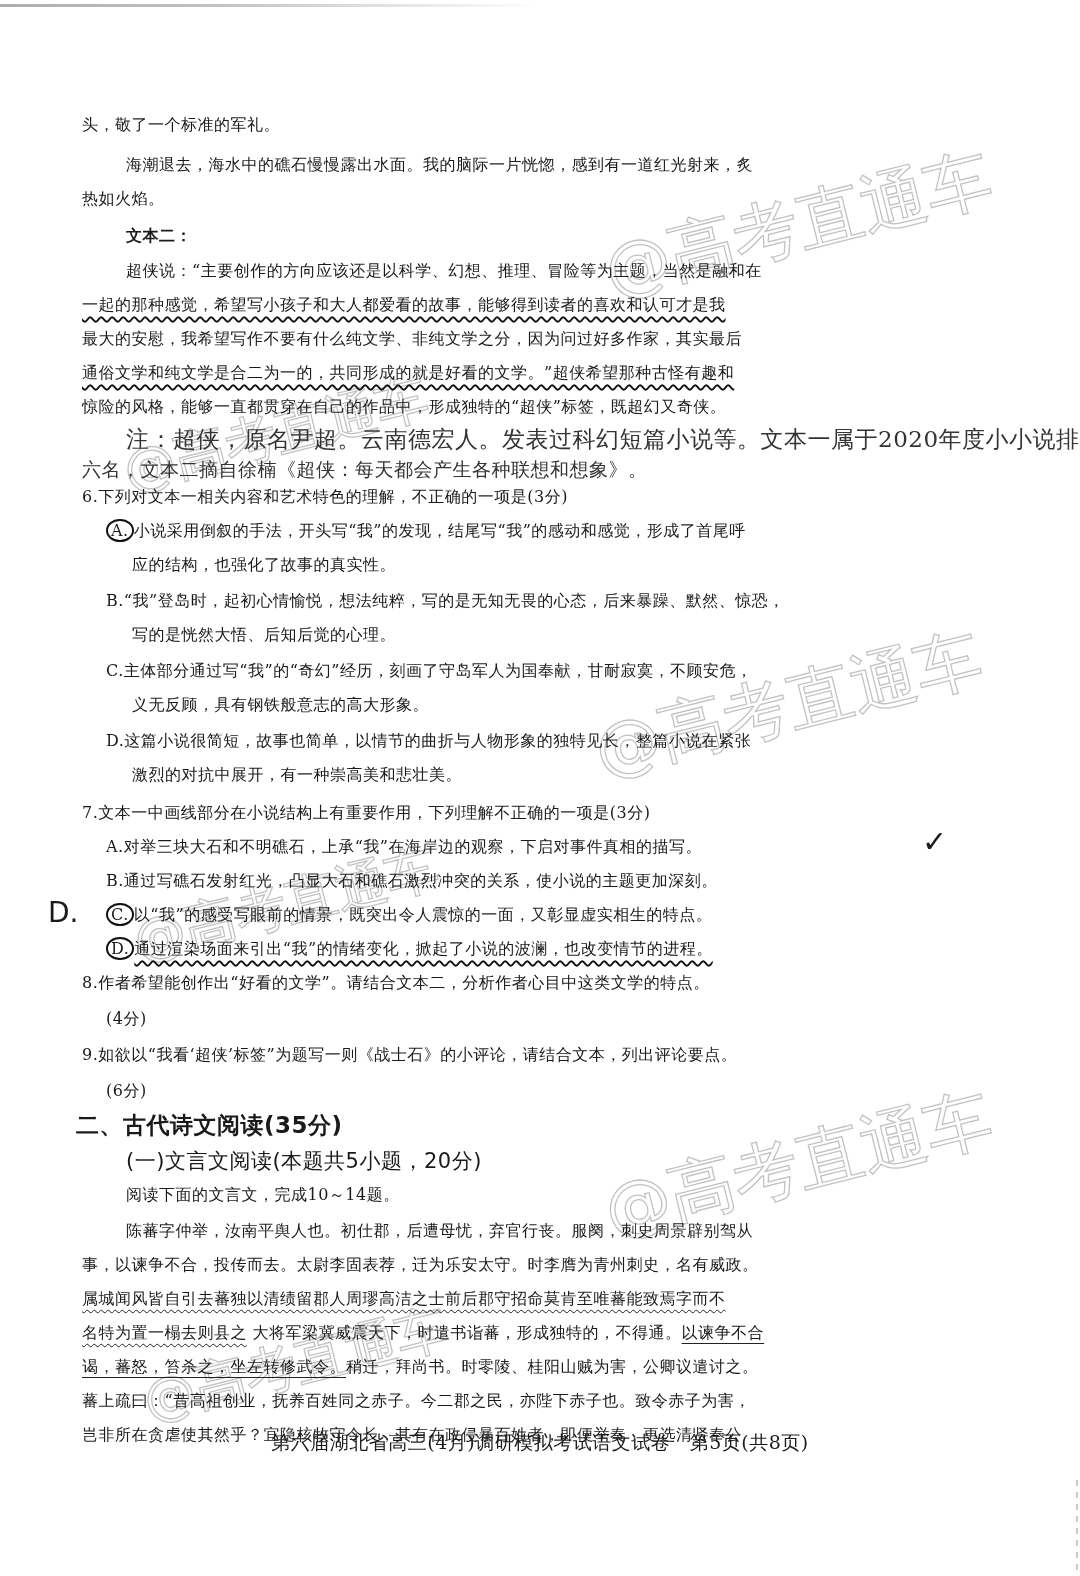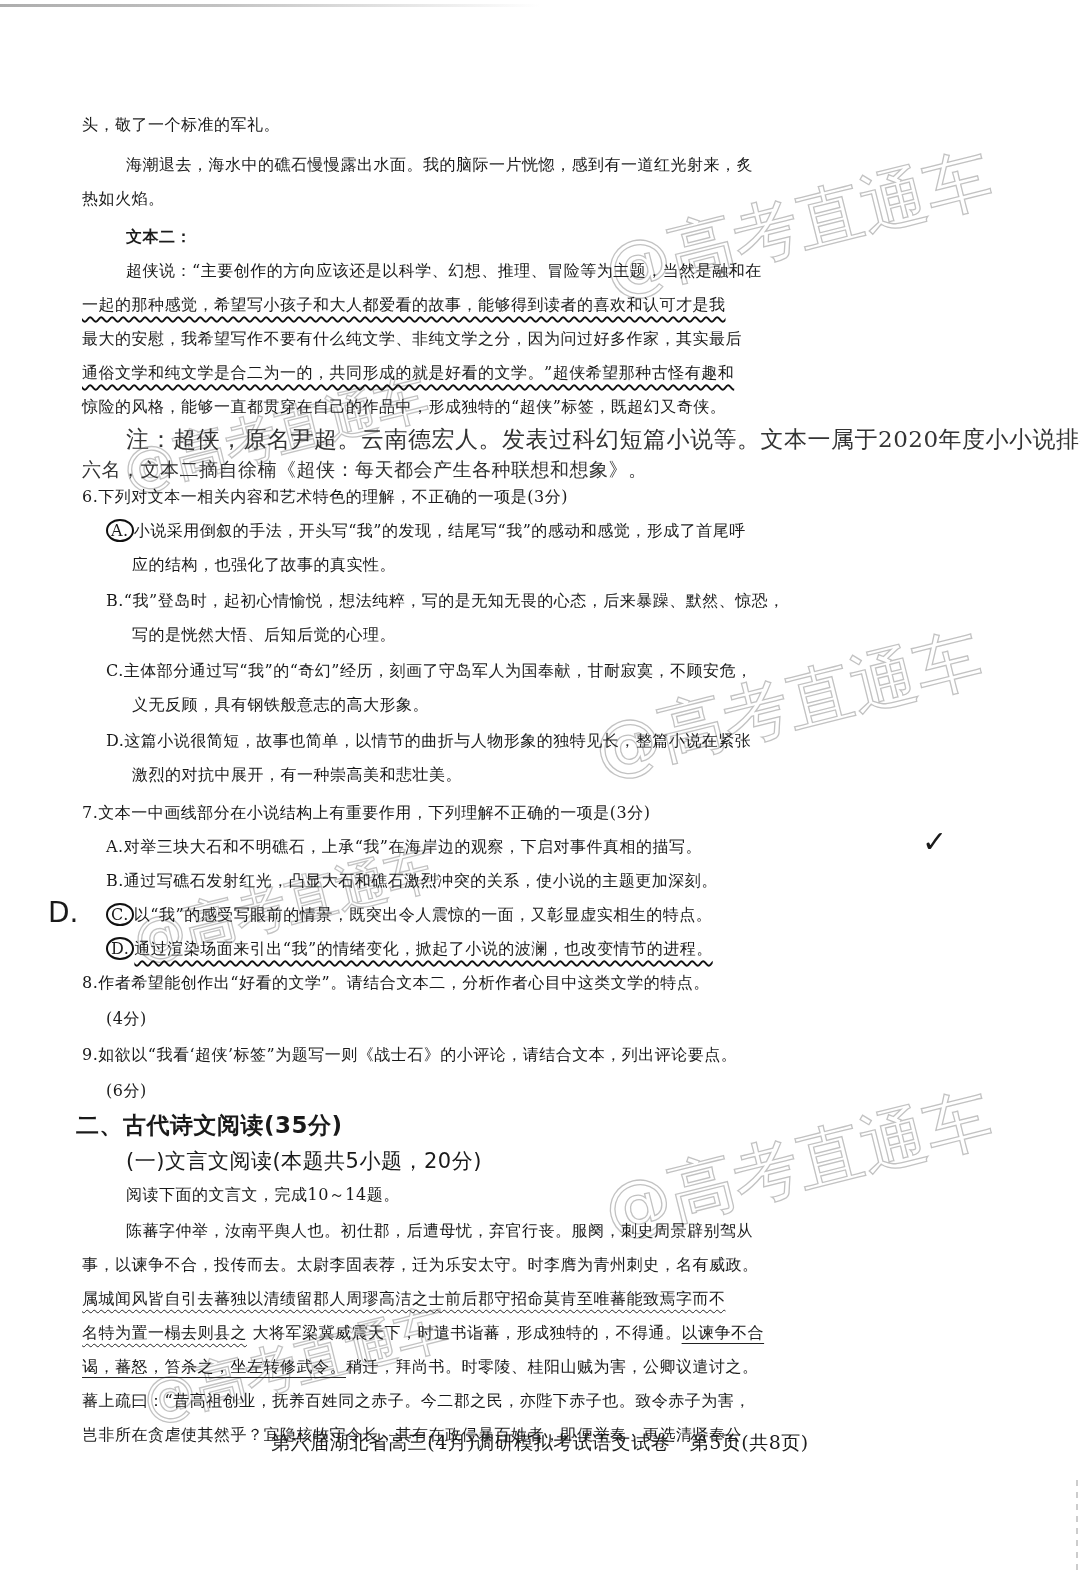--- a/index.html
+++ b/index.html
@@ -15,21 +15,21 @@
   .scan-edge-right {
     position: absolute; right: 2px; top: 1480px; width: 2px; height: 90px;
     background: repeating-linear-gradient(180deg, #999 0 6px, transparent 6px 12px); opacity: .5;
   }
   .page { position: absolute; left: 82px; top: 112px; width: 910px; }
   .line { font-size: 16px; line-height: 26px; margin: 0; white-space: nowrap; letter-spacing: 0.5px; }
   .p { position: absolute; left: 0; }
   .indent { padding-left: 44px; }
   .opt { padding-left: 24px; }
   .opt-cont { padding-left: 50px; }
-  .bold { font-family: Liberation Serif, serif; font-weight: bold; }
+  .bold { font-family: Liberation Mono, monospace; font-weight: bold; }
   .heading { font-family: "DejaVu Sans", "Liberation Sans", sans-serif; font-weight: bold; font-size: 23px; }
   .sub-heading { font-family: "DejaVu Sans", "Liberation Sans", sans-serif; font-size: 21px; }
   .faint { color: #333; }
   .footer {
     position: absolute; left: 0; width: 1080px; top: 1430px; text-align: center;
     font-size: 19px; letter-spacing: 0.5px; color: #1a1a1a;
   }
   .wavy { text-decoration: underline wavy #222; text-underline-offset: 5px; text-decoration-thickness: 1px; }
   .ul { text-decoration: underline #222; text-underline-offset: 5px; }
   .pen { text-decoration: underline wavy #111; text-underline-offset: 6px; text-decoration-thickness: 2px; }

